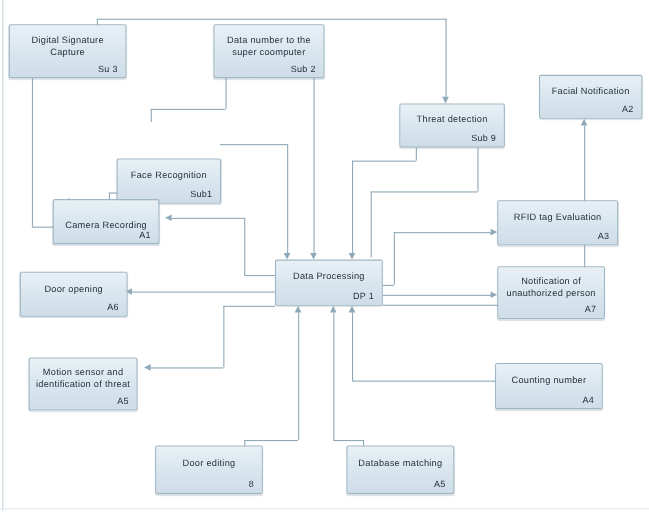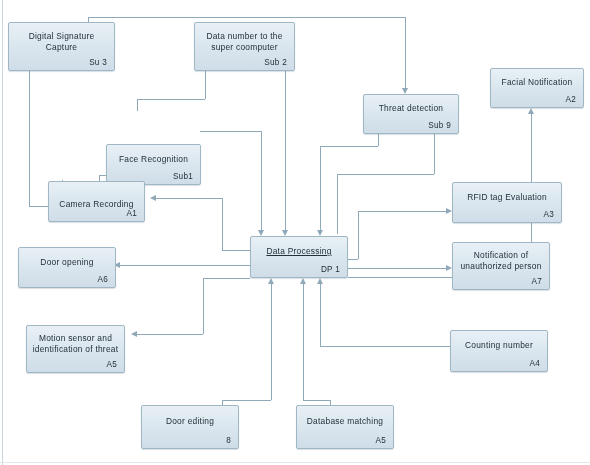--- a/index.html
+++ b/index.html
@@ -213,21 +213,21 @@
     <div class="title" style="top:17px;">Camera Recording</div>
     <div class="code">A1</div>
   </div>
 
   <div class="node" style="left:452px; top:182px; width:110px; height:41px;text-decoration:underline;">
     <div class="title" style="top:9px;">RFID tag Evaluation</div>
     <div class="code">A3</div>
   </div>
 
   <div class="node" style="left:250px; top:236px; width:98px; height:42px;">
-    <div class="title" style="top:9px;text-decoration:underline;">Data Processing</div>
+    <div class="title" style="top:9px;">Data Processing</div>
     <div class="code">DP 1</div>
   </div>
 
   <div class="node" style="left:18px; top:247px; width:98px; height:41px;">
     <div class="title" style="top:9px;">Door opening</div>
     <div class="code">A6</div>
   </div>
 
   <div class="node" style="left:452px; top:242px; width:98px; height:48px;padding-left:40px;">
     <div class="title" style="top:7px;">Notification of unauthorized person</div>
@@ -242,18 +242,18 @@
   <div class="node" style="left:450px; top:330px; width:98px; height:42px;">
     <div class="title" style="top:9px;">Counting number</div>
     <div class="code">A4</div>
   </div>
 
   <div class="node" style="left:141px; top:405px; width:98px; height:44px;">
     <div class="title" style="top:10px;">Door editing</div>
     <div class="code">8</div>
   </div>
 
-  <div class="node" style="left:296px; top:405px; width:98px; height:44px;">
+  <div class="node" style="left:315px; top:405px; width:98px; height:44px;">
     <div class="title" style="top:10px;">Database matching</div>
     <div class="code">A5</div>
   </div>
 
 </div>
 
 </body></html>

